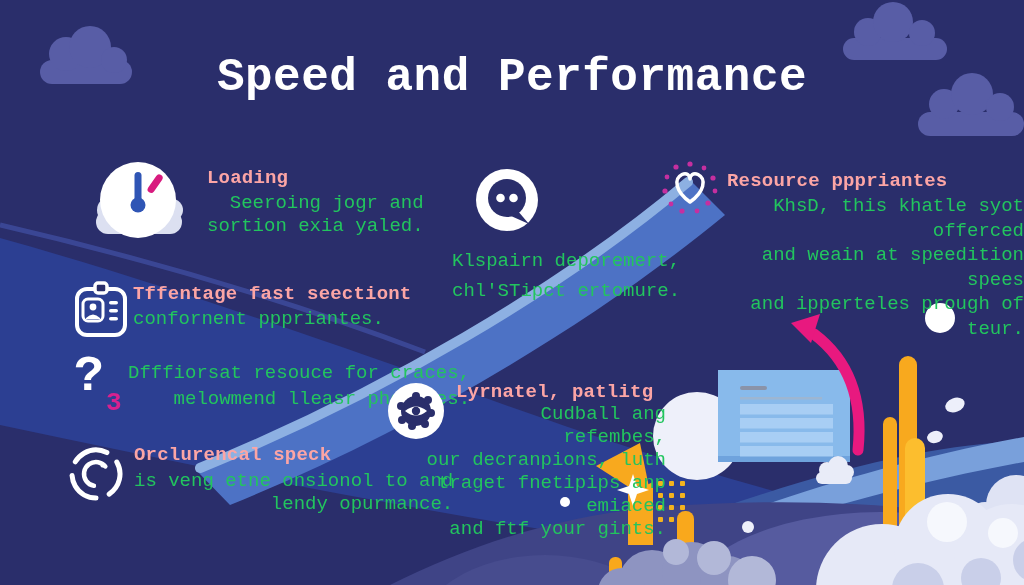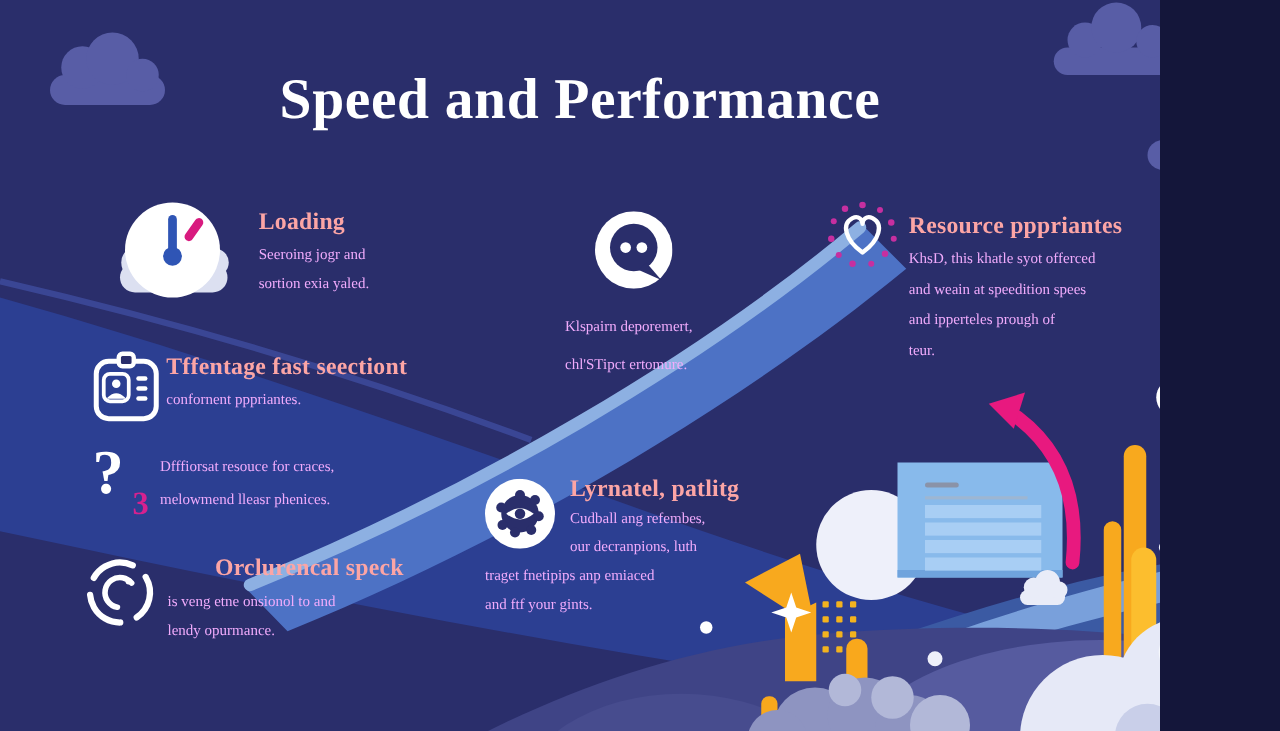--- a/index.html
+++ b/index.html
@@ -1,29 +1,29 @@
 <!DOCTYPE html>
 <html><head>
 <meta charset="utf-8">
 <style>
   html,body{margin:0;padding:0;background:#14163a;}
   #stage{
-    position:relative;width:928px;height:585px;overflow:hidden;
+    position:relative;width:1024px;height:585px;overflow:hidden;
     background:#2a2e6b;
-    font-family:Liberation Serif, serif;
+    font-family:Liberation Mono, monospace;
     -webkit-font-smoothing:antialiased;
   }
   #bg{position:absolute;inset:0;width:1024px;height:585px;}
   .abs{position:absolute;}
   .main-title{
     left:0;top:52px;width:100%;text-align:center;
     color:#ffffff;font-size:46px;font-weight:800;letter-spacing:.5px;
   }
   .sec-heading{color:#fca5a5;font-size:19px;font-weight:700;letter-spacing:.2px;}
-  .sec-body{color:#f0abfc;font-size:12px;line-height:23px;white-space:pre-line;}
+  .sec-body{color:#22c55e;font-size:19px;line-height:23px;white-space:pre-line;text-align:right;}
   .qmark{color:#ffffff;font-size:50px;font-weight:800;line-height:1;}
   .qnum{color:#d6218f;font-size:26px;font-weight:800;line-height:1;}
   .float-sec{width:278px;}
   .float-sec .icon-float{float:left;width:56px;height:58px;margin:2px 12px 6px 0;}
 </style>
 </head>
 <body>
 
 <div id="stage">
 
@@ -237,21 +237,21 @@
   <div class="abs sec-body" style="left:128px;top:360px;line-height:26px;">Dfffiorsat resouce for craces,
 melowmend lleasr phenices.</div>
 
   <div class="abs" style="left:66px;top:444px;width:60px;height:60px;">
     <svg viewBox="0 0 60 60" width="60" height="60">
       <circle cx="30" cy="30" r="24" fill="none" stroke="#ffffff" stroke-width="5" stroke-dasharray="36 14" stroke-linecap="round" transform="rotate(-30 30 30)"></circle>
       <circle cx="30" cy="30" r="12" fill="none" stroke="#ffffff" stroke-width="4.5" stroke-dasharray="46 30" stroke-linecap="round" transform="rotate(100 30 30)"></circle>
       <circle cx="37" cy="21" r="2.6" fill="#ffffff"></circle>
     </svg>
   </div>
-  <div class="abs sec-heading" style="left:134px;top:444px;margin-left:38px;">Orclurencal speck</div>
+  <div class="abs sec-heading" style="left:134px;top:444px;">Orclurencal speck</div>
   <div class="abs float-sec" style="left:388px;top:381px;">
     <div class="icon-float">
       <svg viewBox="0 0 56 56" width="56" height="56">
         <circle cx="28" cy="28" r="28" fill="#ffffff"></circle>
         <g fill="#2a2e6b">
           <circle cx="28" cy="28" r="15"></circle>
           <circle cx="28" cy="13" r="4"></circle>
             <circle cx="40" cy="17" r="4"></circle>
             <circle cx="43" cy="30" r="4"></circle>
           <circle cx="37" cy="41" r="4"></circle>

